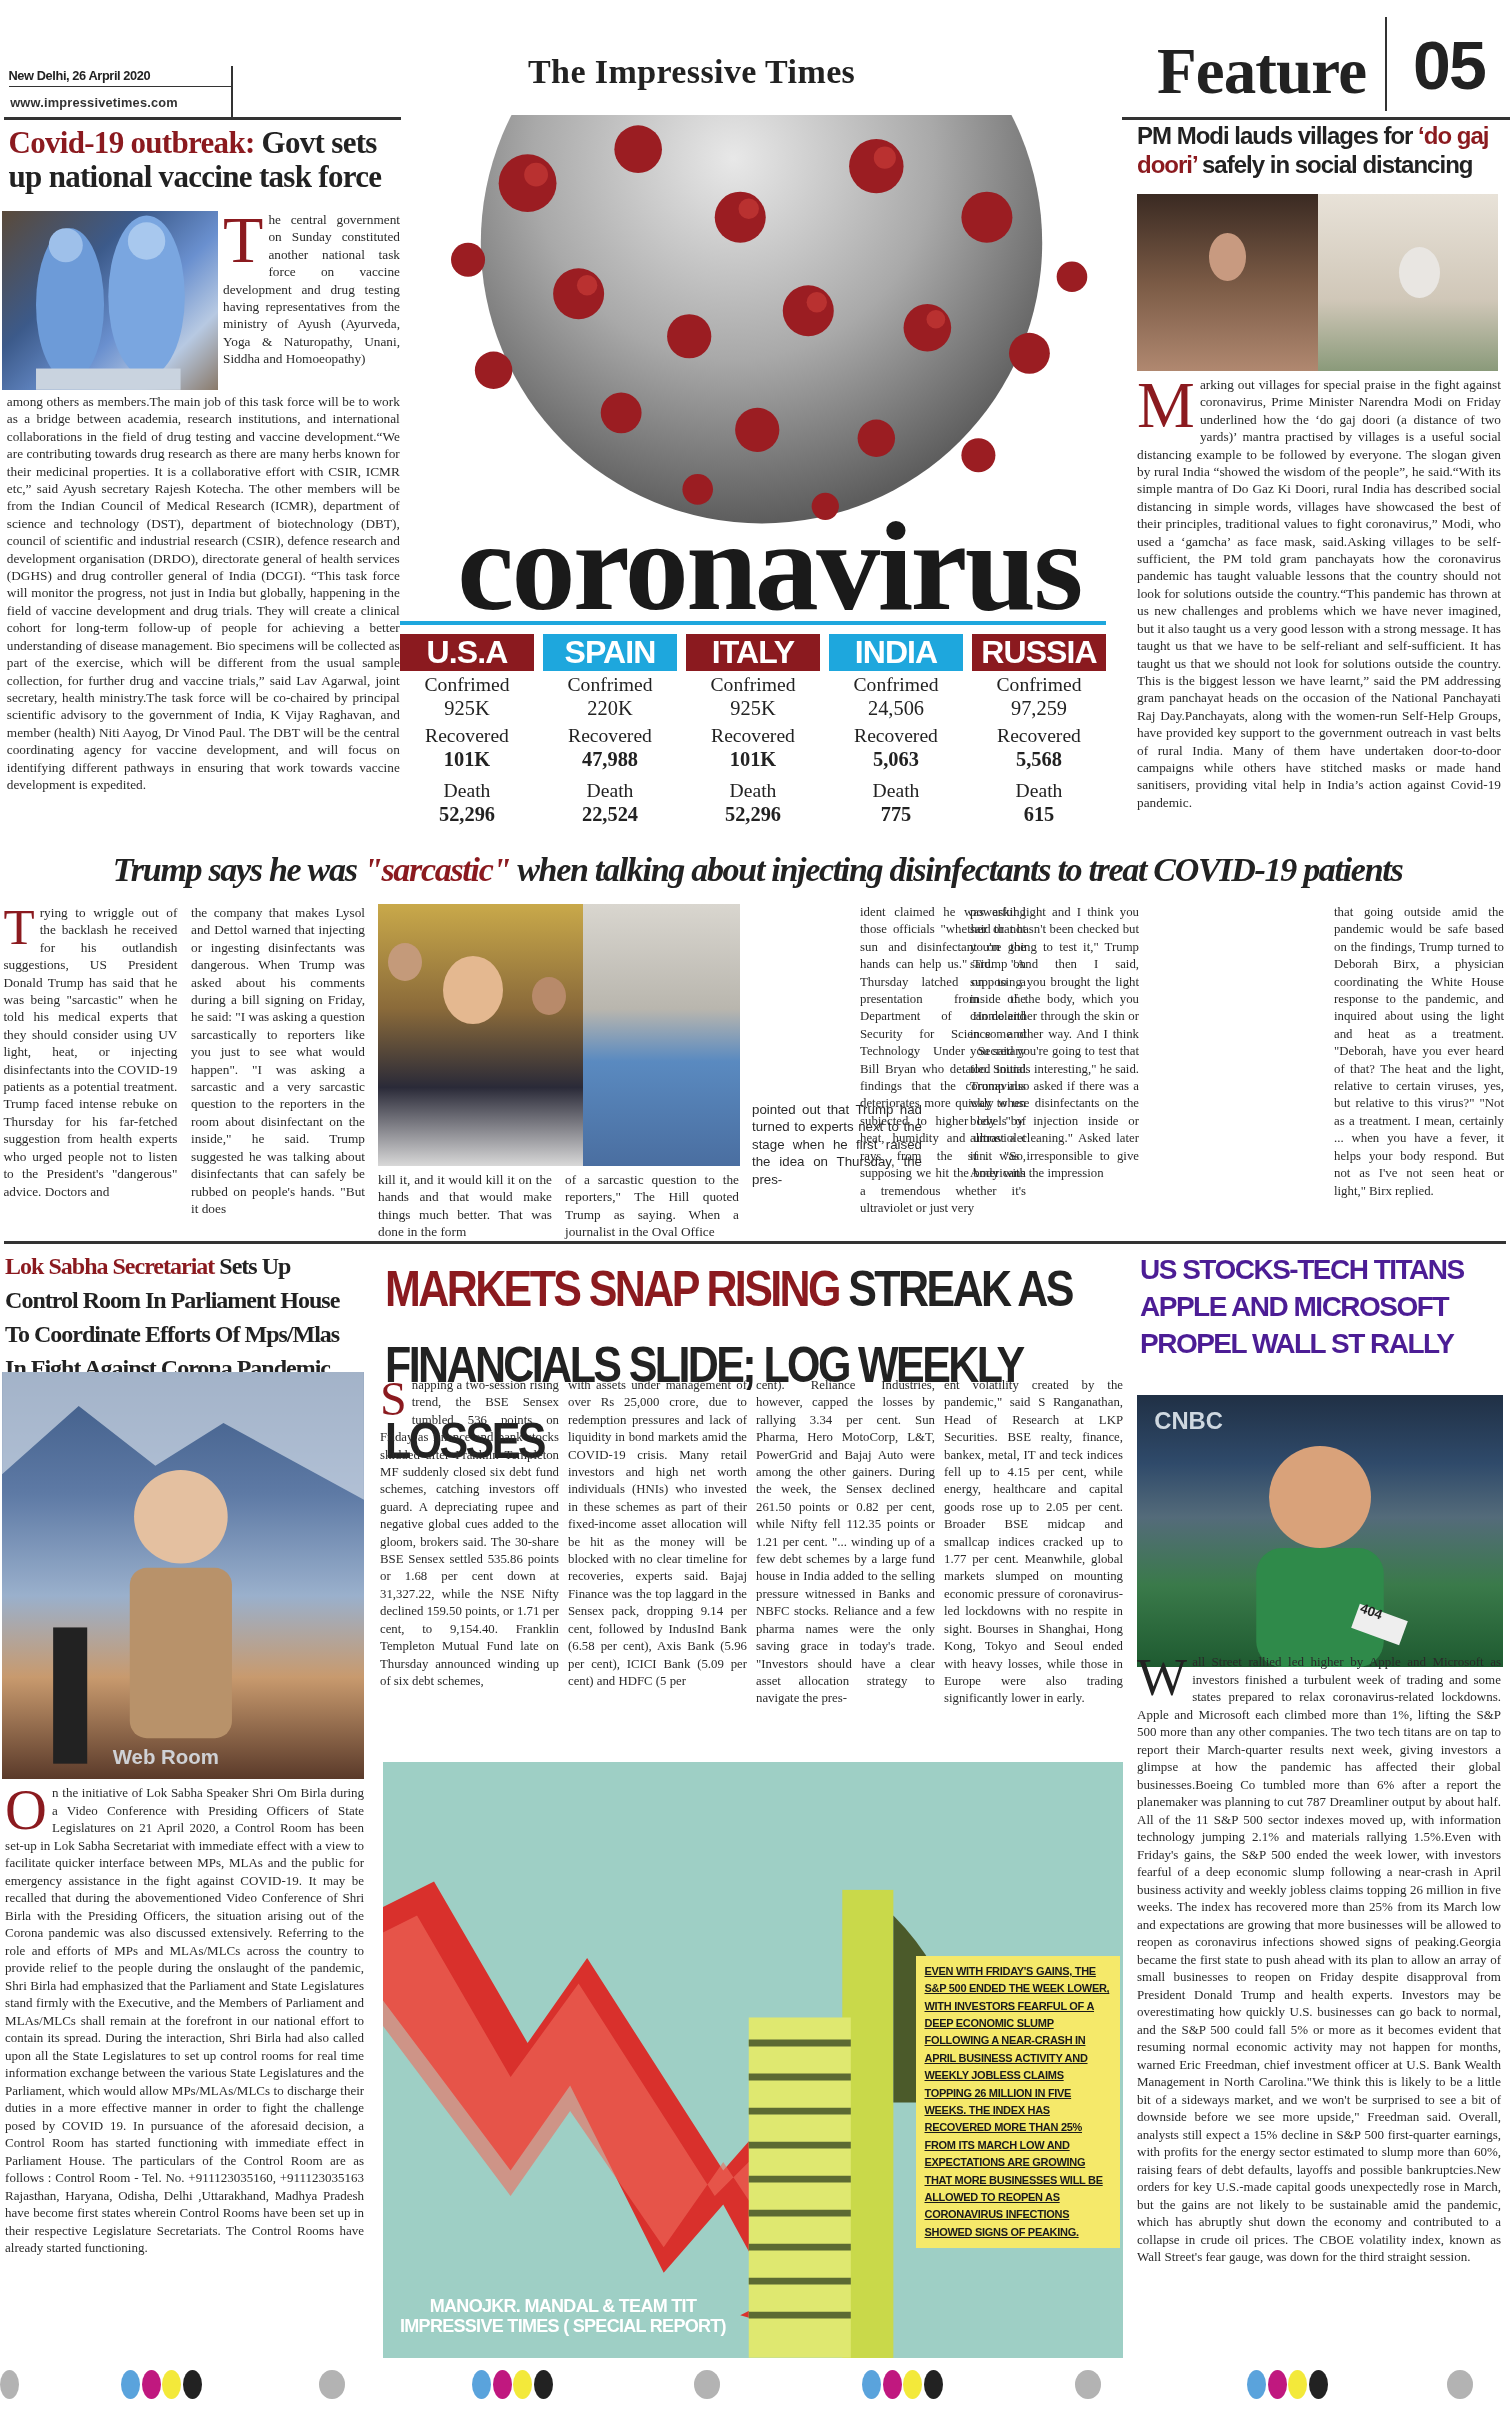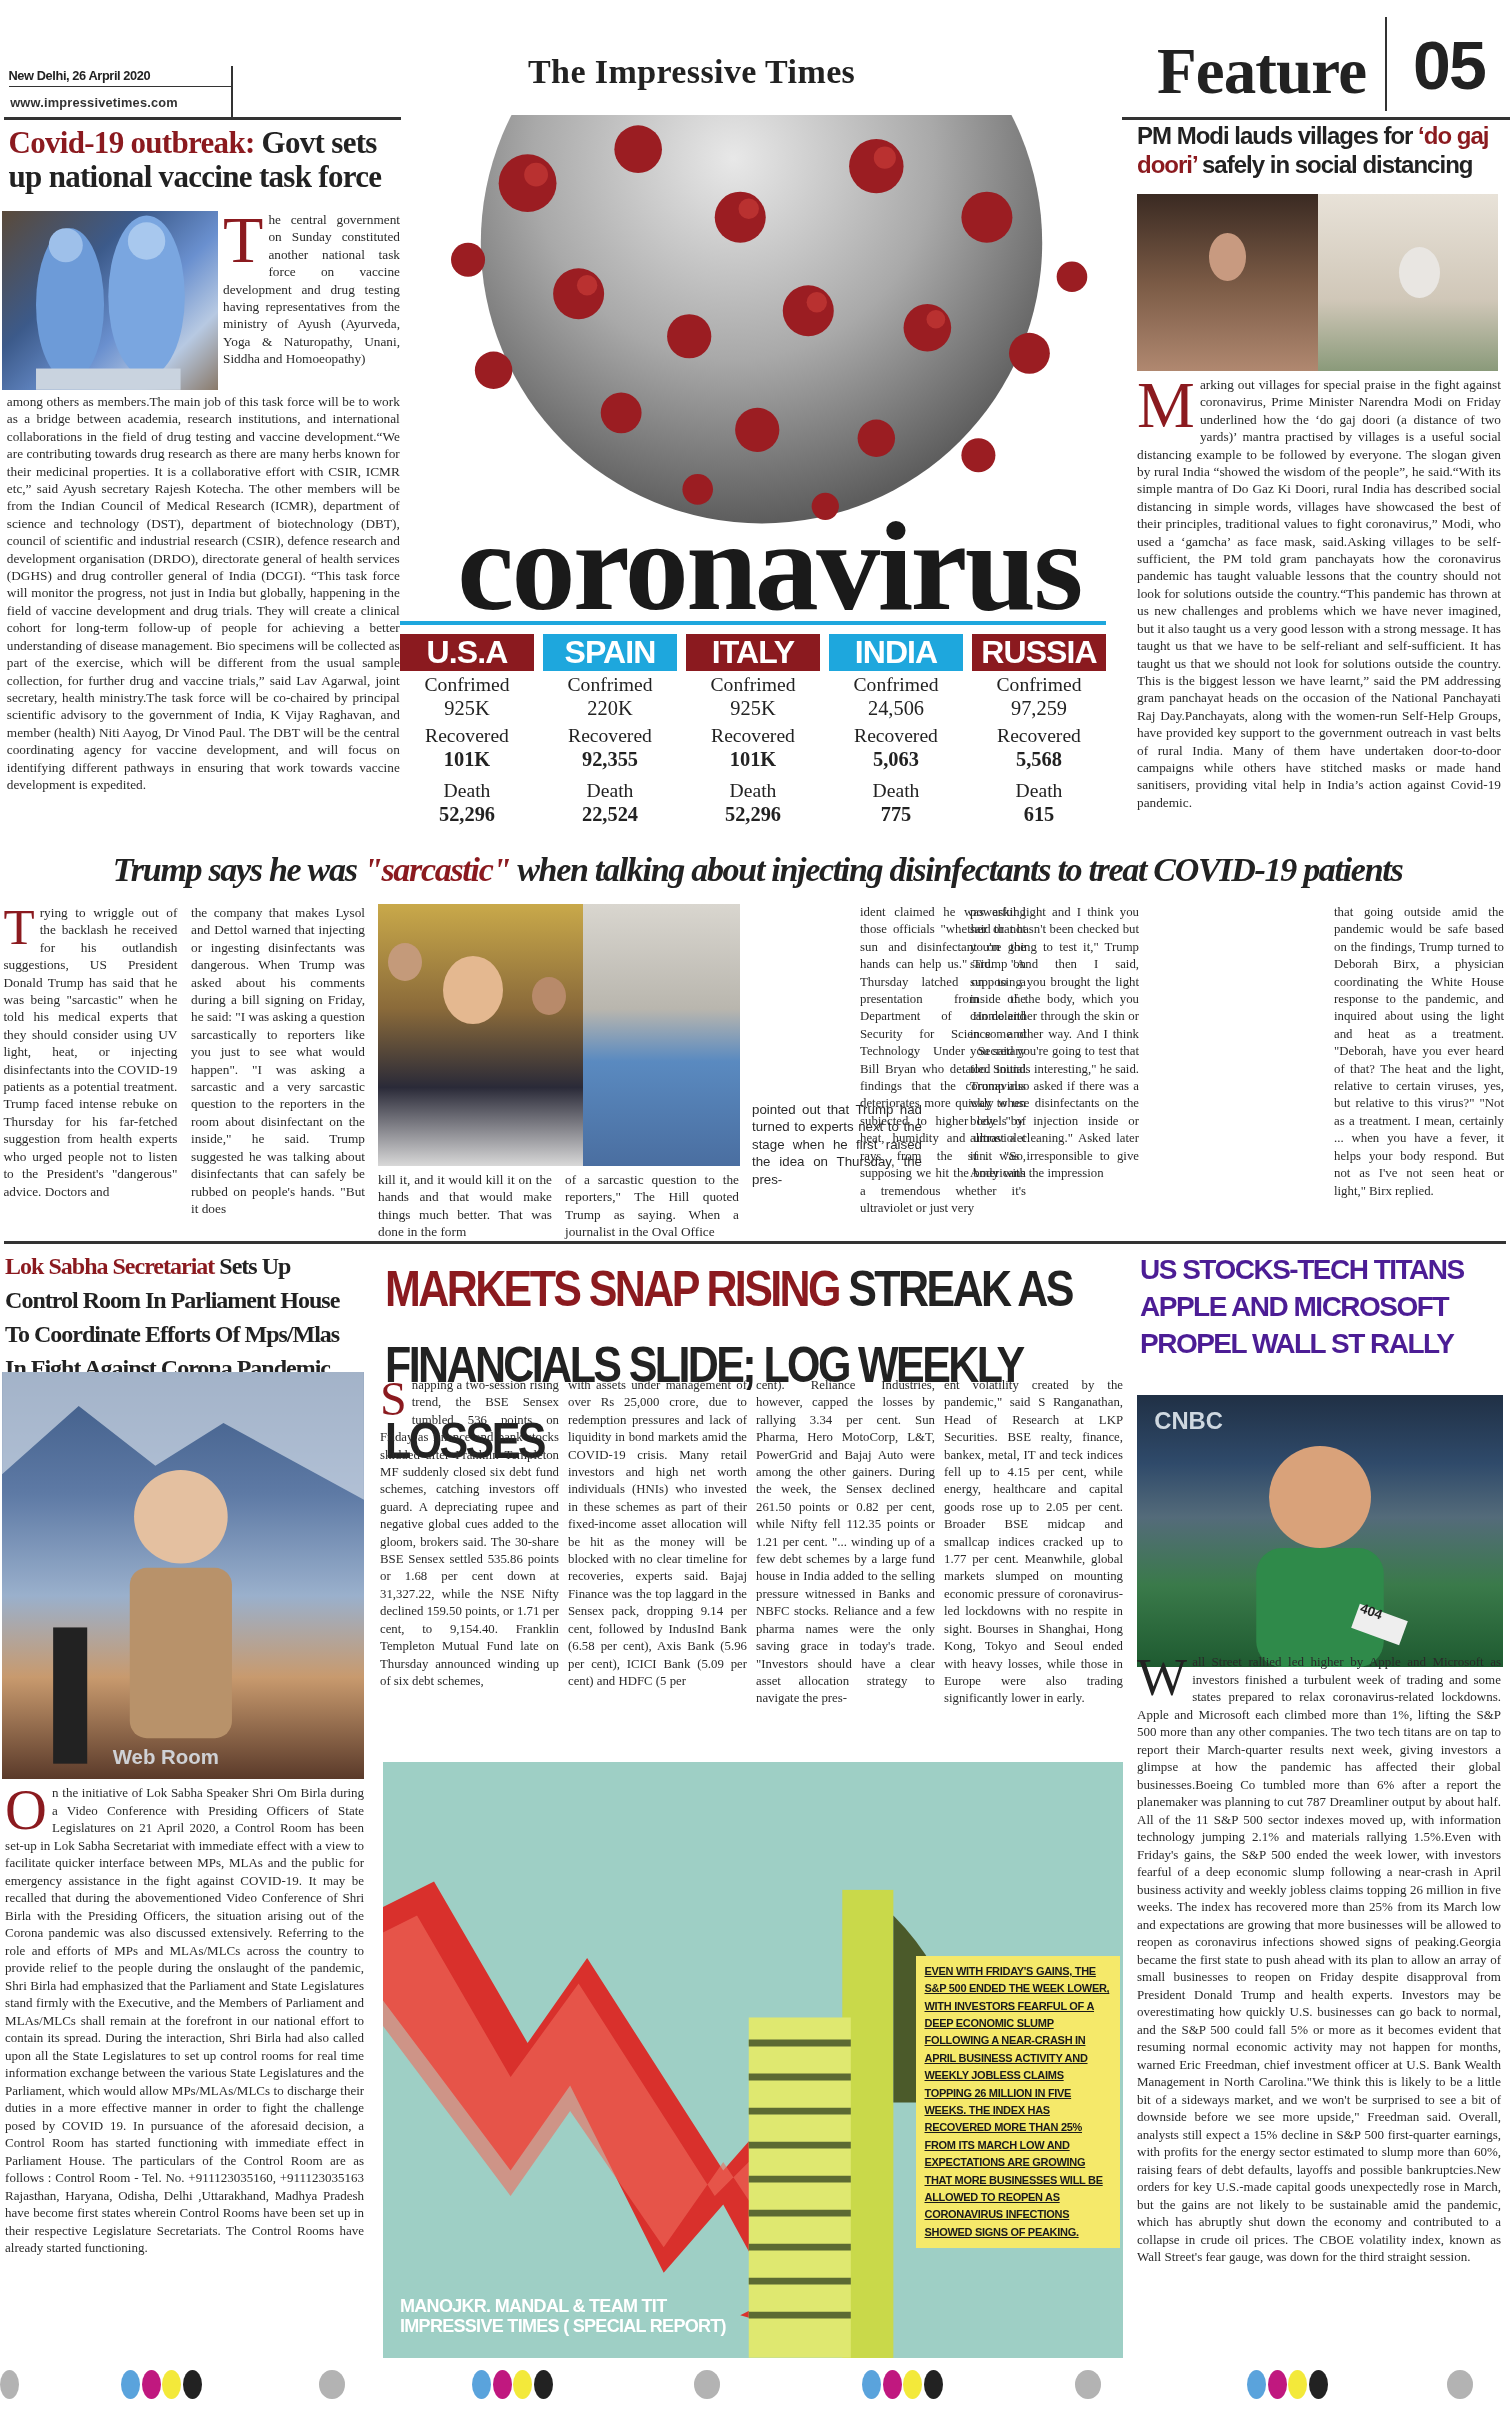--- a/index.html
+++ b/index.html
@@ -122,21 +122,21 @@
     <div class="stat-label" style="margin-top:5.1px">Recovered</div>
     <div class="stat-val bold">101K</div>
     <div class="stat-label" style="margin-top:8.5px">Death</div>
     <div class="stat-val bold">52,296</div>
   </div>
   <div class="stat-col">
     <div class="stat-tag blue">SPAIN</div>
     <div class="stat-label">Confrimed</div>
     <div class="stat-val">220K</div>
     <div class="stat-label" style="margin-top:5.1px">Recovered</div>
-    <div class="stat-val bold">92,355</div>
+    <div class="stat-val bold">47,988</div>
     <div class="stat-label" style="margin-top:8.5px">Death</div>
     <div class="stat-val bold">22,524</div>
   </div>
   <div class="stat-col">
     <div class="stat-tag red">ITALY</div>
     <div class="stat-label">Confrimed</div>
     <div class="stat-val">925K</div>
     <div class="stat-label" style="margin-top:5.1px">Recovered</div>
     <div class="stat-val bold">101K</div>
     <div class="stat-label" style="margin-top:8.5px">Death</div>
@@ -259,21 +259,21 @@
         <line x1="430" y1="450" x2="550" y2="450"></line>
           <line x1="430" y1="490" x2="550" y2="490"></line>
           <line x1="430" y1="530" x2="550" y2="530"></line>
         <line x1="430" y1="570" x2="550" y2="570"></line>
           <line x1="430" y1="610" x2="550" y2="610"></line>
           <line x1="430" y1="650" x2="550" y2="650"></line>
       </g>
     </g>
   </svg>
   <div class="yellow-box" style="position:absolute;left:533px;top:194px;width:204px;">EVEN WITH FRIDAY'S GAINS, THE S&amp;P 500 ENDED THE WEEK LOWER, WITH INVESTORS FEARFUL OF A DEEP ECONOMIC SLUMP FOLLOWING A NEAR-CRASH IN APRIL BUSINESS ACTIVITY AND WEEKLY JOBLESS CLAIMS TOPPING 26 MILLION IN FIVE WEEKS. THE INDEX HAS RECOVERED MORE THAN 25% FROM ITS MARCH LOW AND EXPECTATIONS ARE GROWING THAT MORE BUSINESSES WILL BE ALLOWED TO REOPEN AS CORONAVIRUS INFECTIONS SHOWED SIGNS OF PEAKING.</div>
-  <div style="position:absolute;left:17px;top:534px;color:#fff;font-family:'Liberation Sans',sans-serif;font-weight:bold;font-size:18px;line-height:20.4px;letter-spacing:-0.7px;">
+  <div style="position:absolute;left:17px;top:534px;color:#fff;font-family:'Liberation Sans',sans-serif;font-weight:bold;font-size:18px;line-height:20.4px;letter-spacing:-0.7px;text-align:center;">
     <div>MANOJKR. MANDAL &amp; TEAM TIT</div>
     <div>IMPRESSIVE TIMES ( SPECIAL REPORT)</div>
   </div>
 </div>
 
 <div class="abs" style="left:1140px;top:1251px;width:366px;font-family:Liberation Sans, sans-serif;font-weight:bold;font-size:28px;line-height:37px;letter-spacing:-1.5px;color:#4c1d95;">US STOCKS-TECH TITANS APPLE AND MICROSOFT PROPEL WALL ST RALLY</div>
 <div class="abs photo" style="left:1137px;top:1372px;width:366px;height:272px;background:linear-gradient(180deg,#203045 0%,#2f4a6a 25%,#546b7a 45%,#3a7a4a 70%,#1e5a30 100%);margin-top:23px;">
   <svg width="366" height="272" viewBox="0 0 430 320">
     <text x="20" y="40" fill="#cfd8e0" font-family="Liberation Sans, sans-serif" font-weight="bold" font-size="28">CNBC</text>
     <circle cx="215" cy="120" r="60" fill="#d9a27a"></circle>

